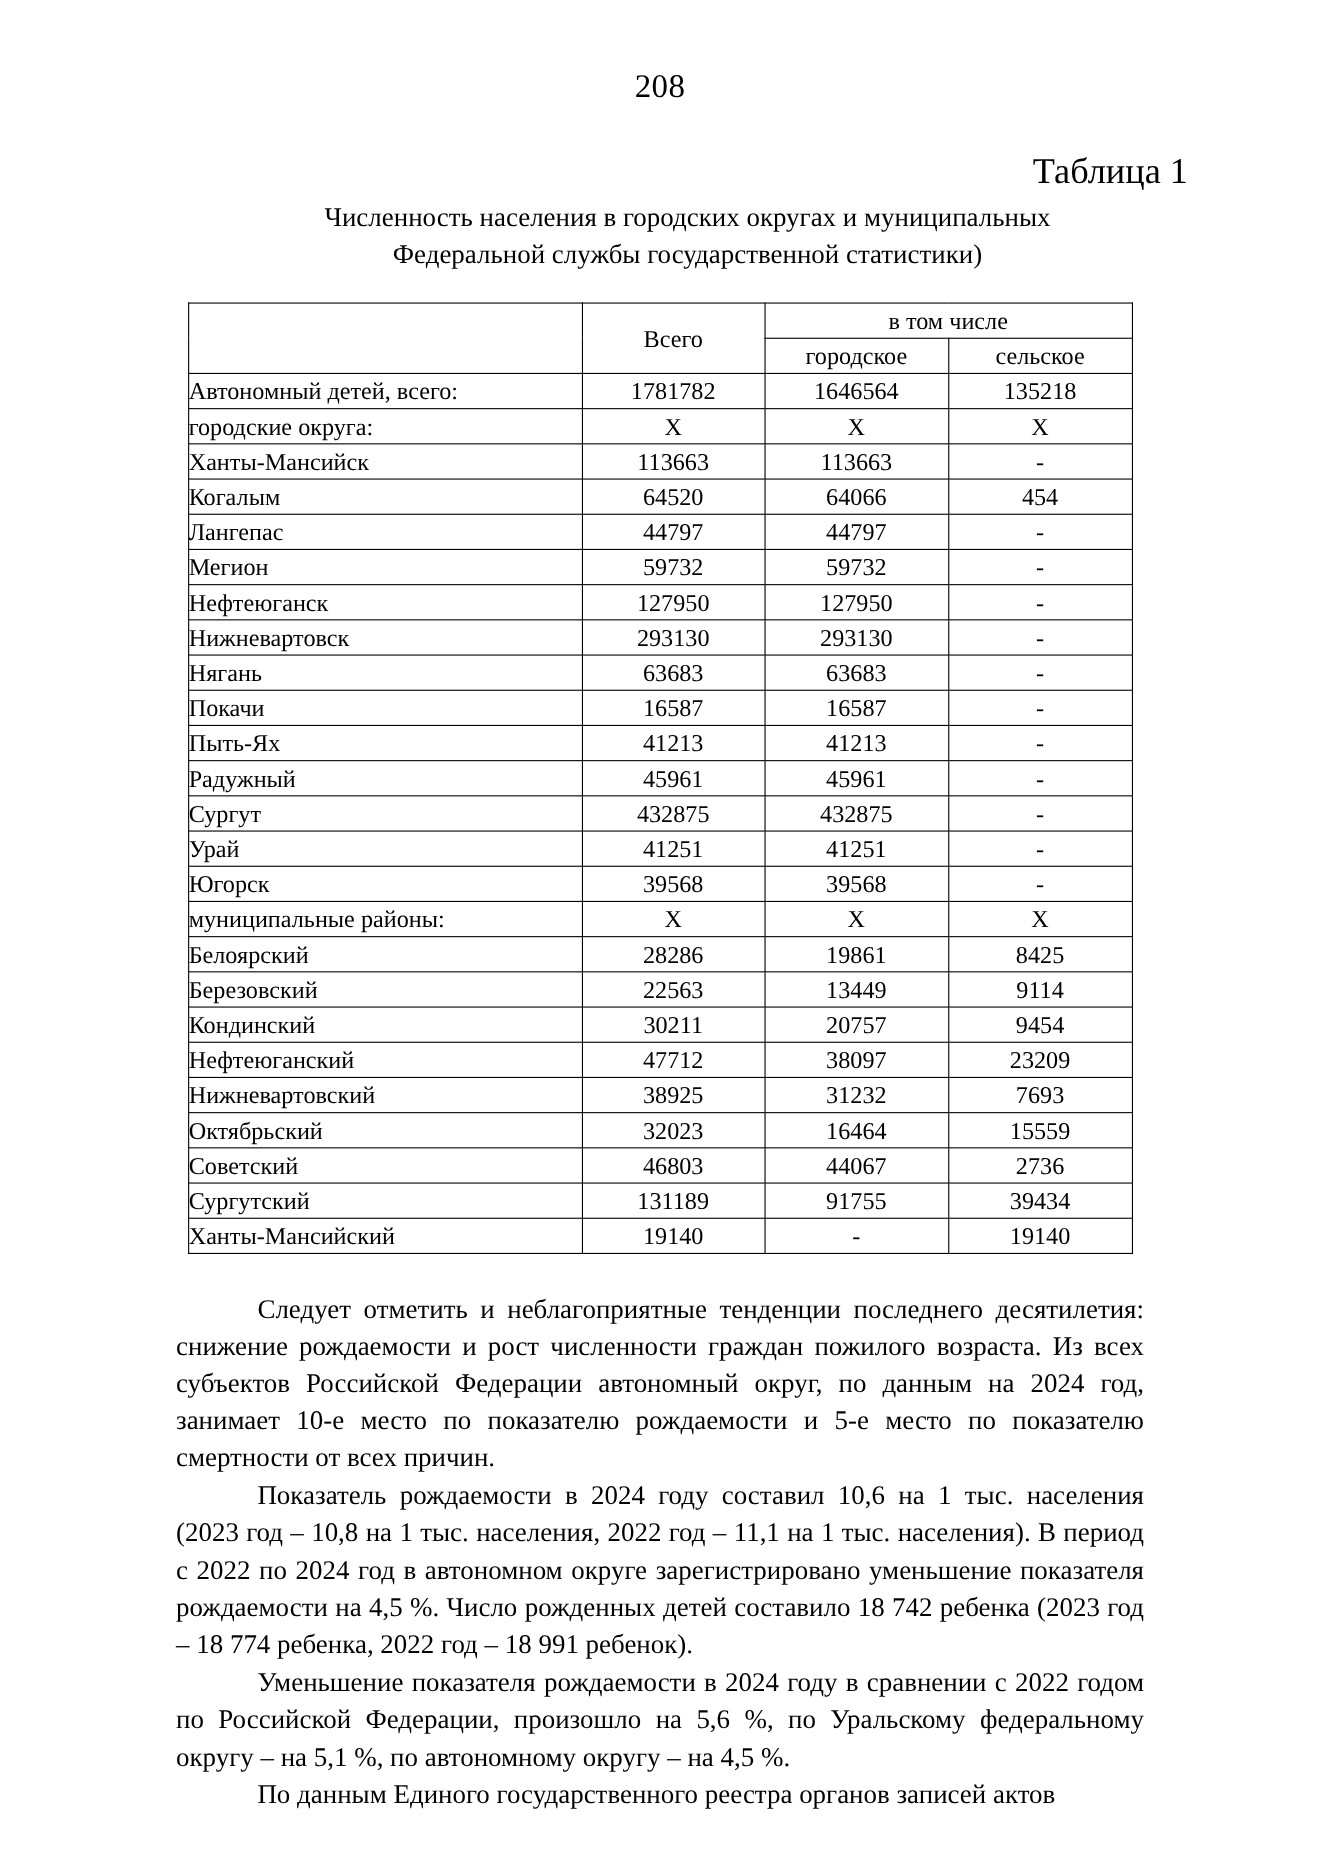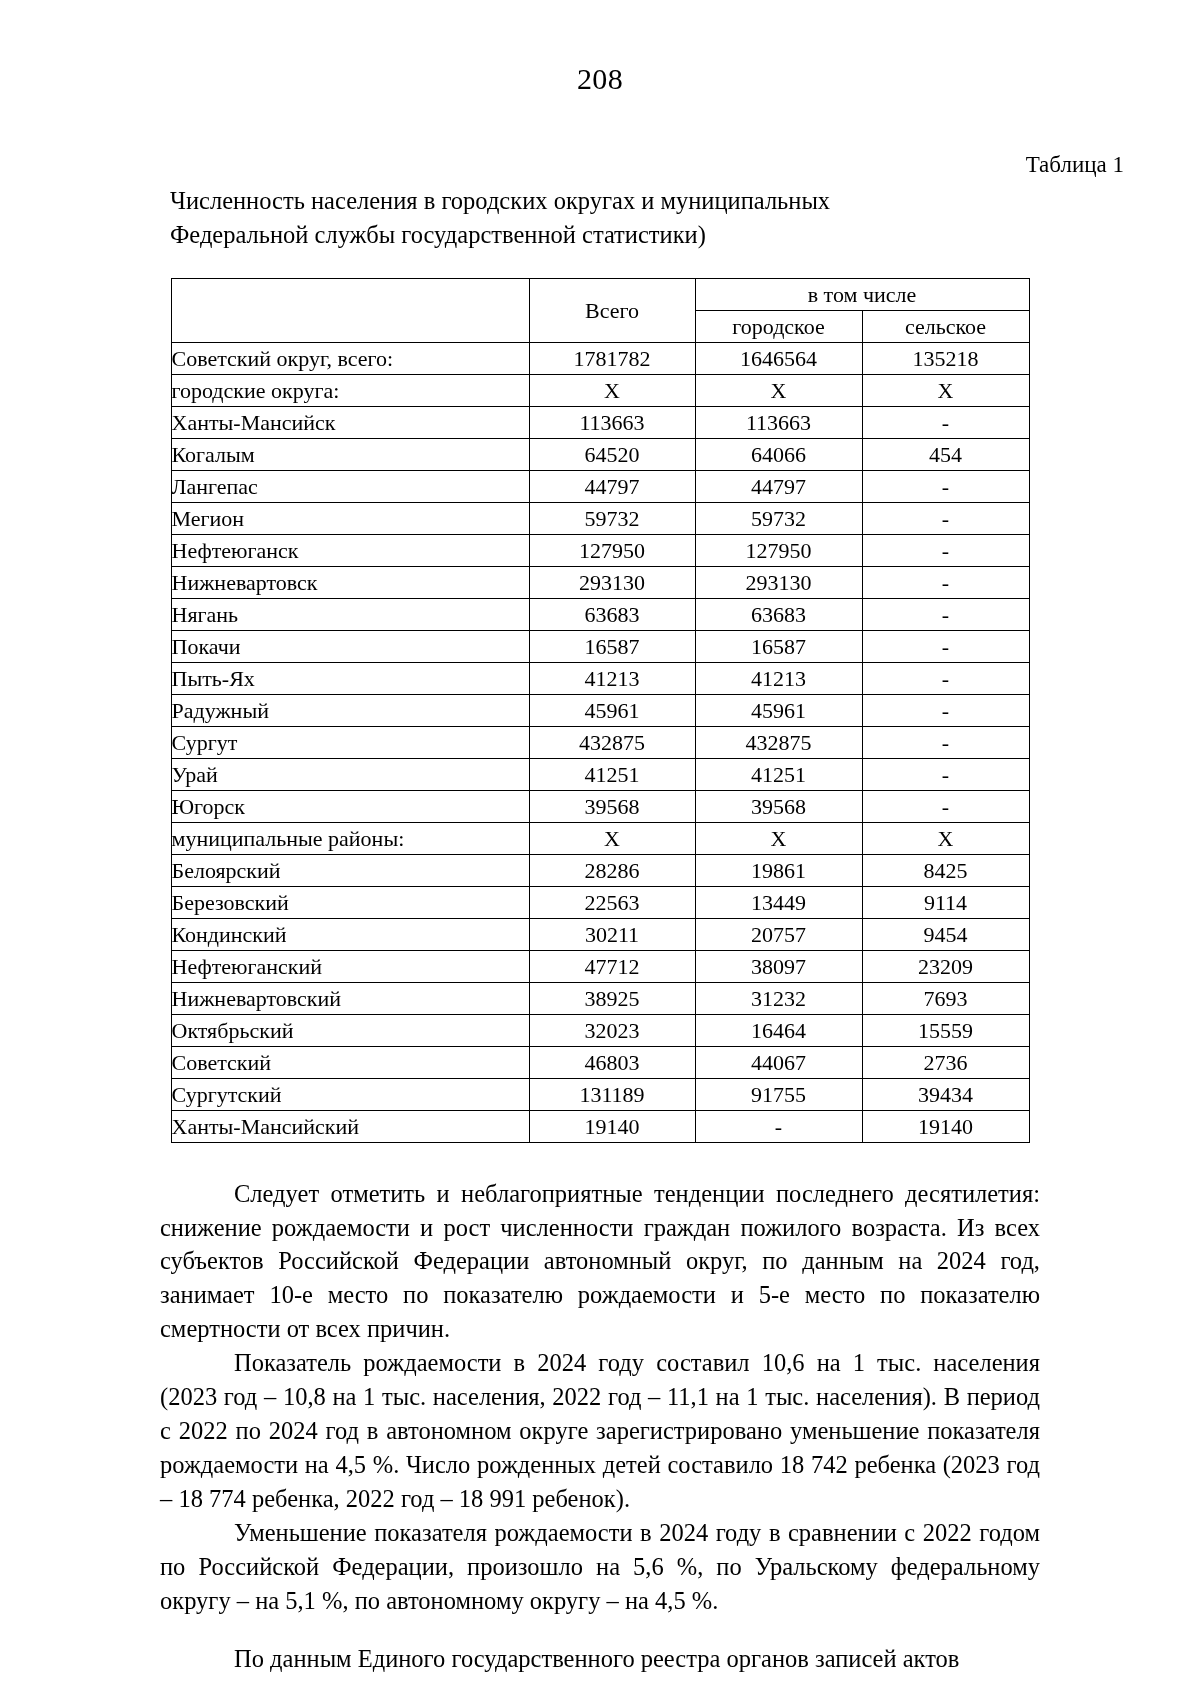--- a/index.html
+++ b/index.html
@@ -23,25 +23,26 @@
     position: relative;
   }
   .page-number {
     text-align: center;
     font-size: 30px;
     margin-top: 62px;
     letter-spacing: 0.3px;
   }
   .table-label {
     text-align: right;
-    font-size: 23px;
-    margin-top: 56px;
-    padding-right: 76px;
+    font-size: 33px;
+    margin-top: 42px;
+    padding-right: 120px;
   }
   .table-title {
+    text-align: center;
     font-size: 24.5px;
     line-height: 1.38;
     margin-top: 6px;
     padding-left: 170px;
     padding-right: 120px;
   }
   .table-title div { white-space: nowrap; }
 
   table.pop {
     border-collapse: collapse;
@@ -85,21 +86,20 @@
     text-align: justify;
     text-justify: inter-word;
     margin-top: 34px;
   }
   .body-text p {
     margin: 0;
     text-indent: 74px;
   }
   .body-text p:last-child {
     text-align: left;
-    margin-top: 24px;
   }
 </style>
 </head>
 <body>
 
 <div class="page">
 
   <div class="page-number">208</div>
 
   <div class="table-label">Таблица 1</div>
@@ -122,21 +122,21 @@
         <th class="hdr-center" rowspan="2">Всего</th>
         <th class="hdr-center" colspan="2">в том числе</th>
       </tr>
       <tr>
         <th class="hdr-center">городское</th>
         <th class="hdr-center">сельское</th>
       </tr>
     </thead>
     <tbody id="pop-body">
         <tr>
-          <td class="cell-name">Советский округ, всего:</td>
+          <td class="cell-name">Автономный детей, всего:</td>
           <td class="cell-num">1781782</td>
           <td class="cell-num">1646564</td>
           <td class="cell-num">135218</td>
         </tr>
         <tr>
           <td class="cell-name">городские округа:</td>
           <td class="cell-num">X</td>
           <td class="cell-num">X</td>
           <td class="cell-num">X</td>
         </tr>

